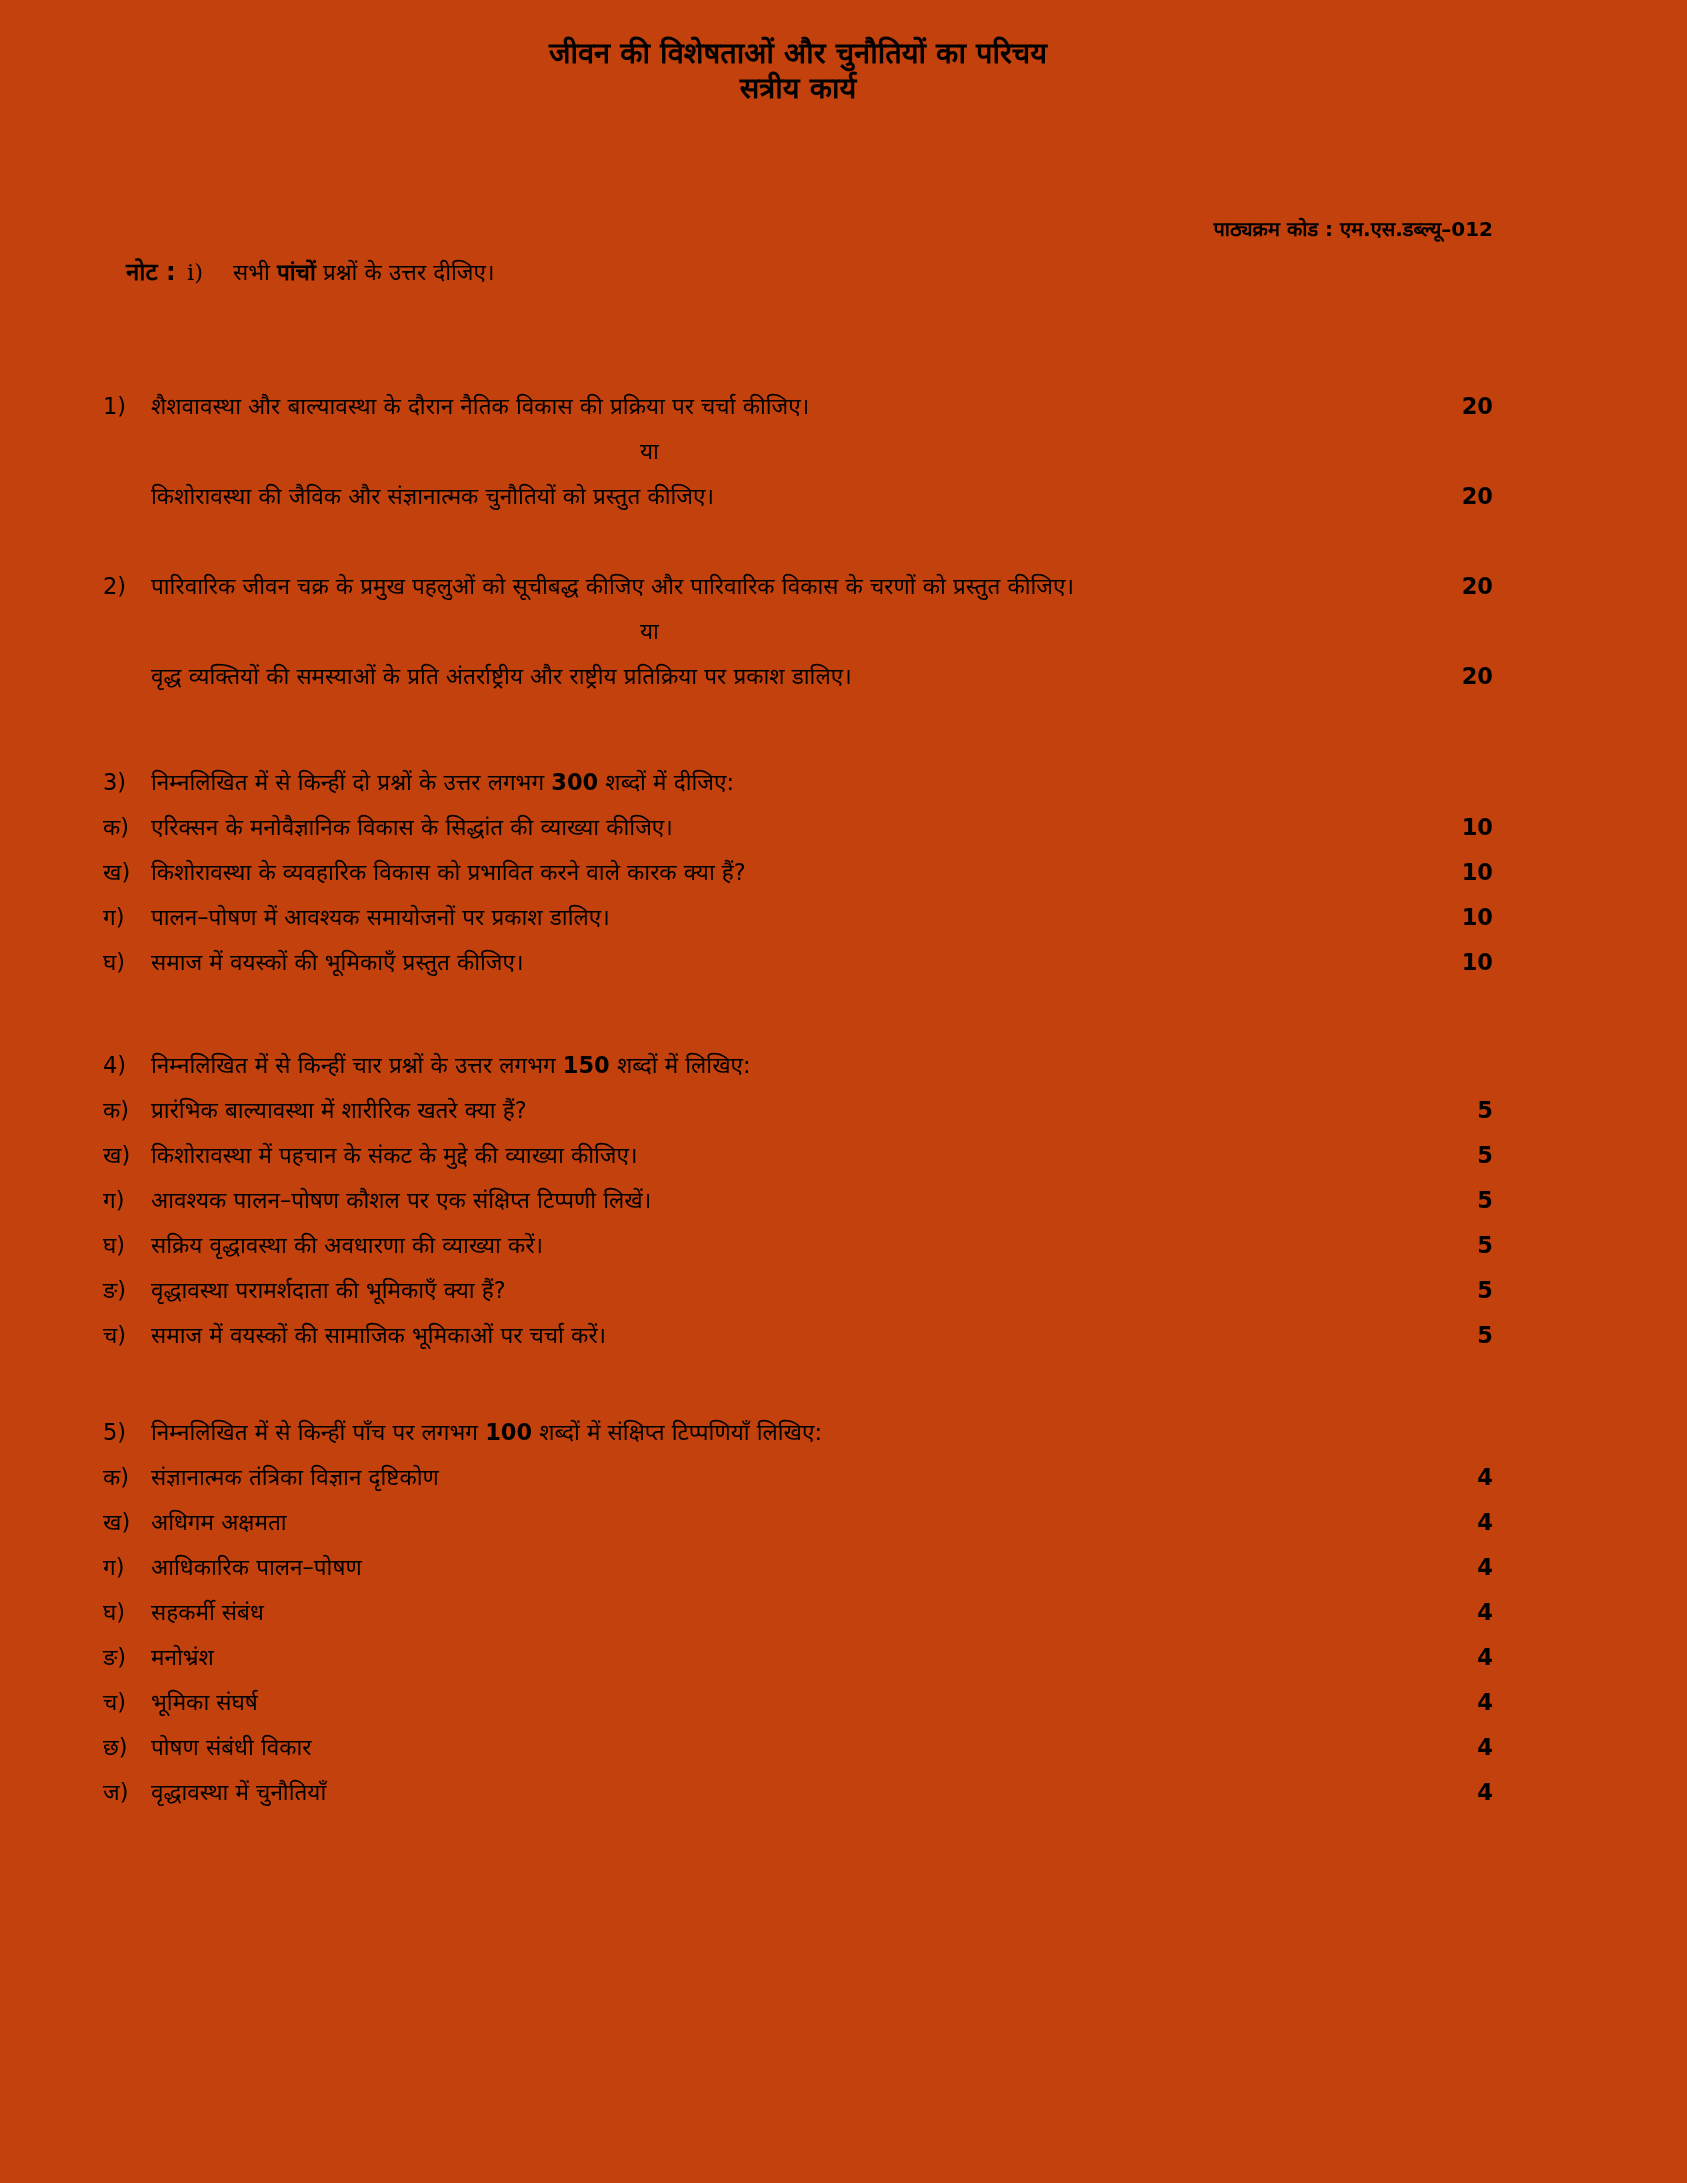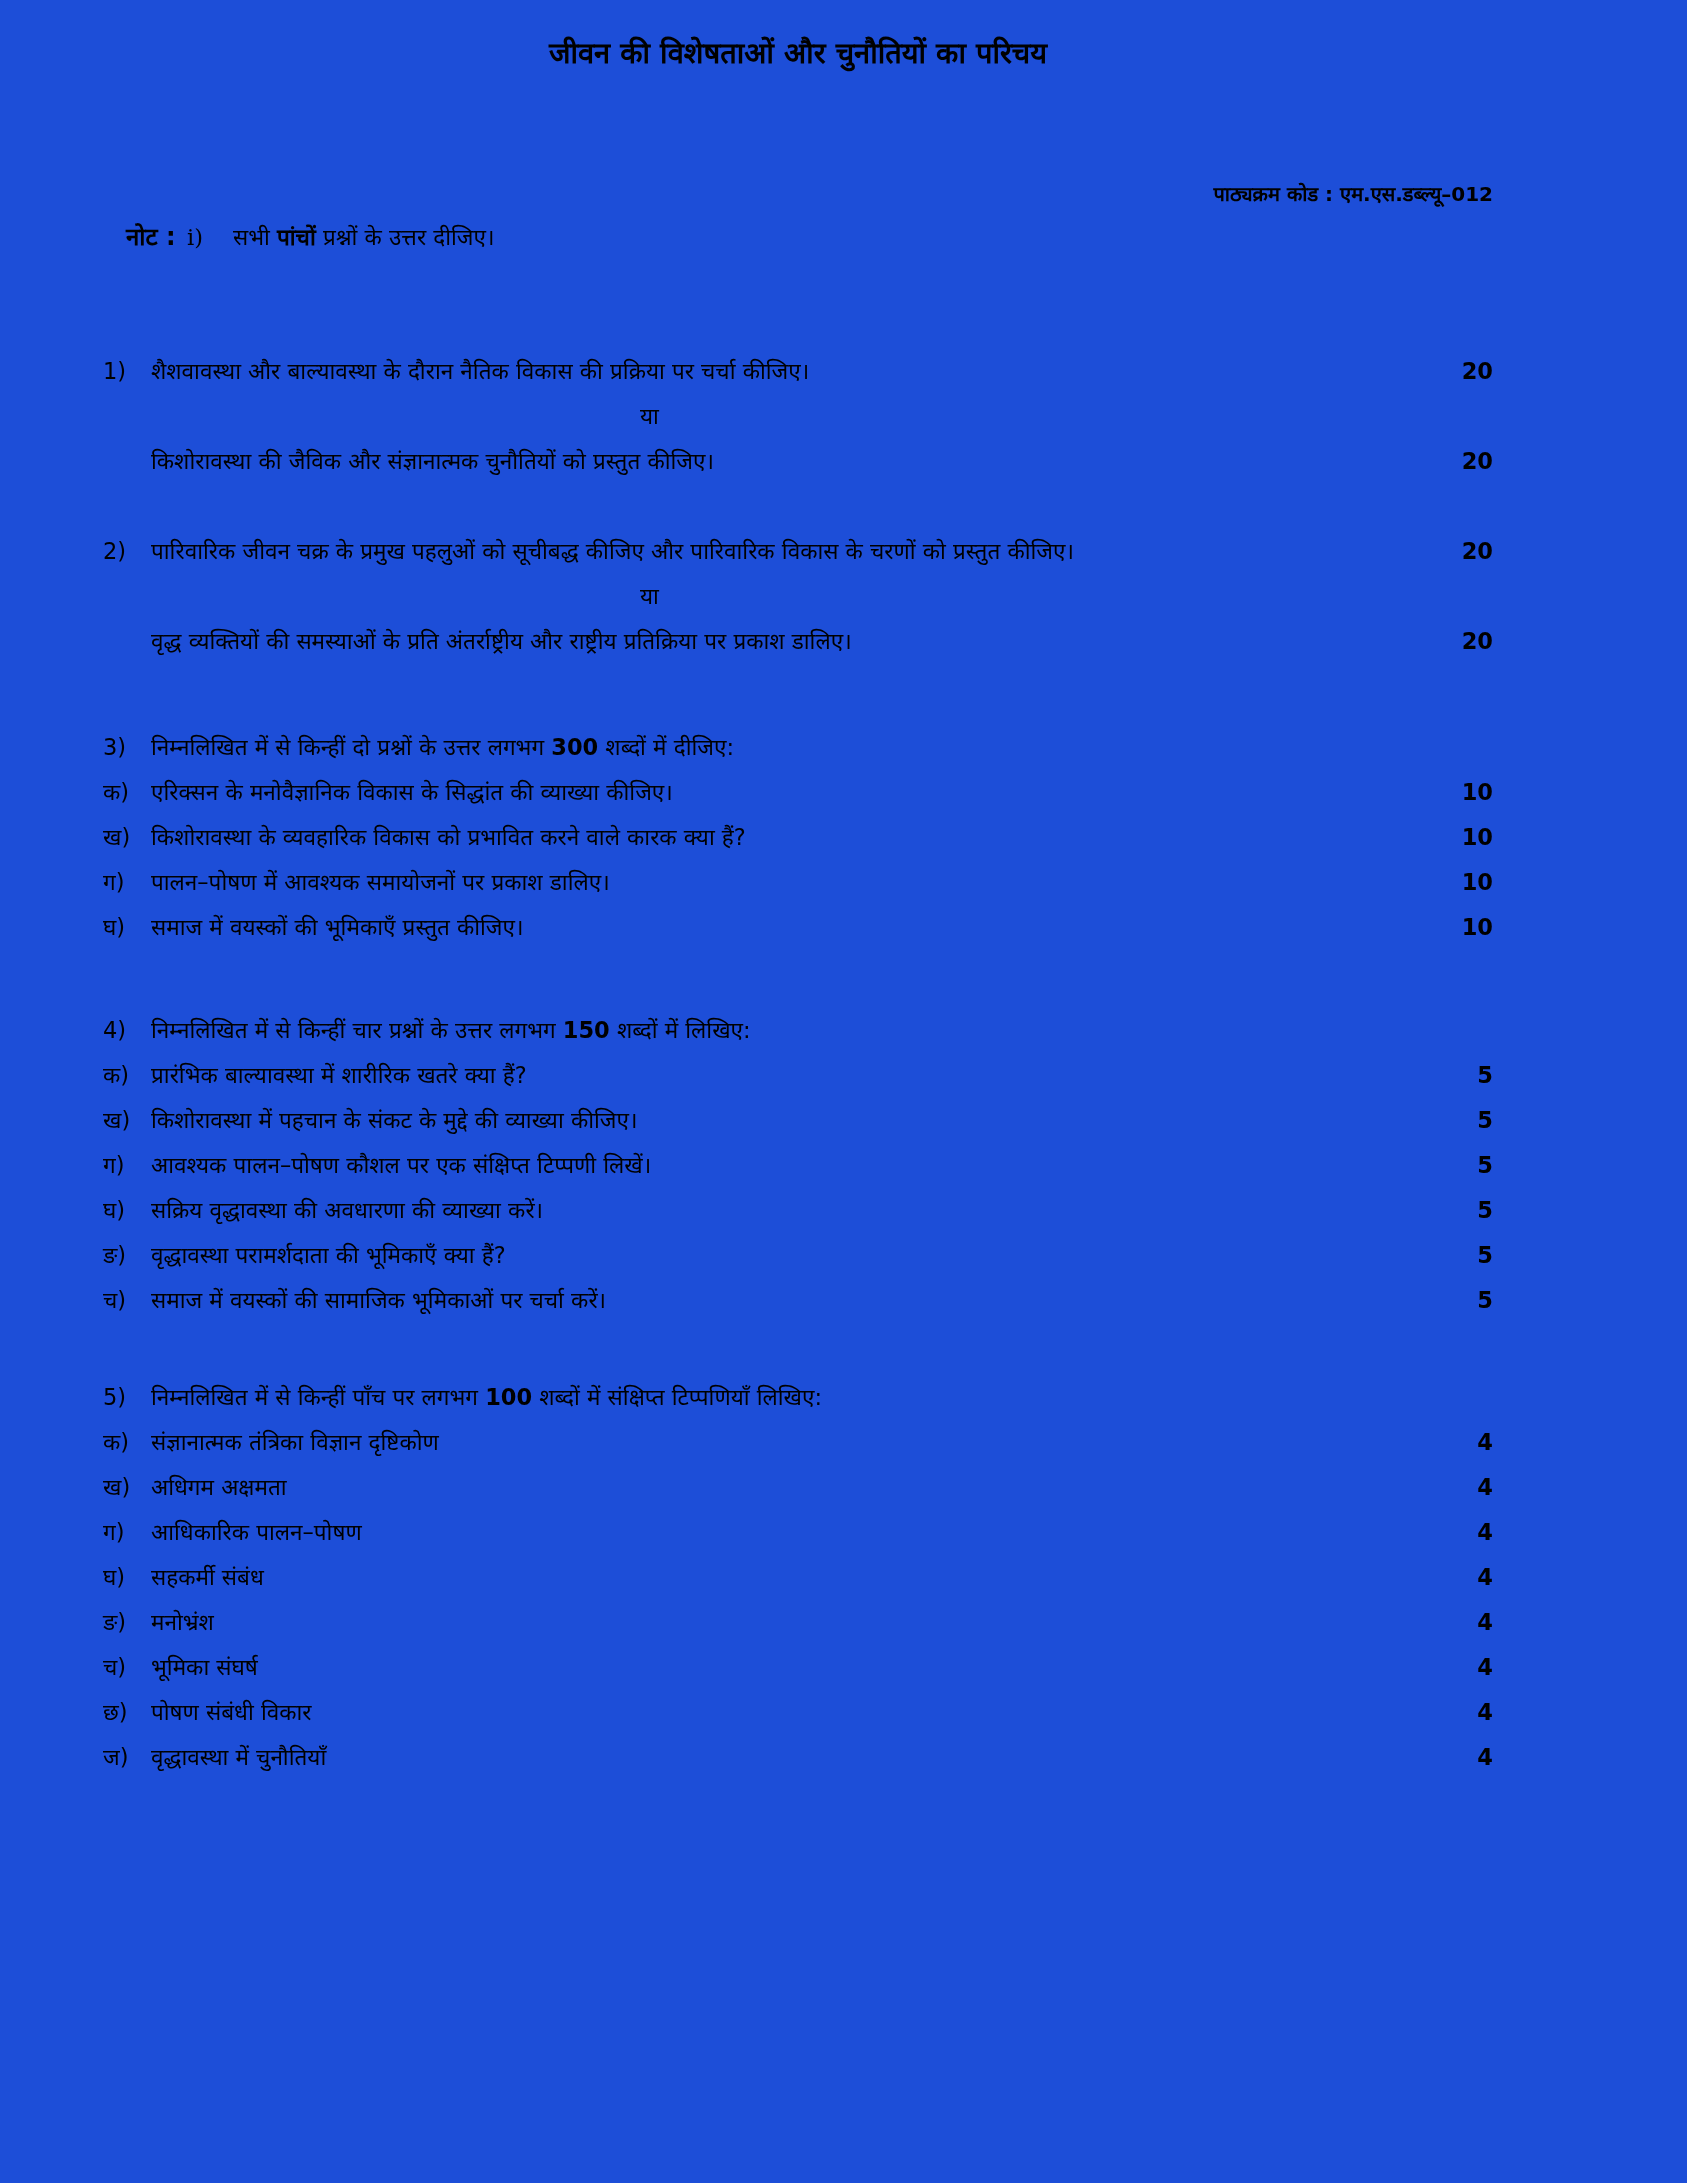--- a/index.html
+++ b/index.html
@@ -4,21 +4,21 @@
 <style>
   html, body {
     margin: 0;
     padding: 0;
     background: #ffffff;
   }
   .page {
     position: relative;
     width: 1687px;
     height: 2183px;
-    background: #1d4ed8;
+    background: #c2410c;
     color: #000000;
     font-family: "DejaVu Sans", sans-serif;
     box-sizing: border-box;
     padding: 36px 194px 0 103px;
     overflow: hidden;
   }
   .b { font-weight: bold; text-align: right; }
 
   
   .title-block {
@@ -92,20 +92,21 @@
     padding-left: 537px;
   }
 </style>
 </head>
 <body>
 
 <div class="page">
 
   <div class="title-block">
     <div>जीवन की विशेषताओं और चुनौतियों का परिचय</div>
+    <div>सत्रीय कार्य</div>
   </div>
 
   <div class="header-right">
     <div>पाठ्यक्रम कोड : एम.एस.डब्ल्यू–012</div>
   </div>
 
   <div class="note-block">
     <div class="note-row">
       <span class="note-label">नोट :</span>
       <span class="note-num">i)</span>

